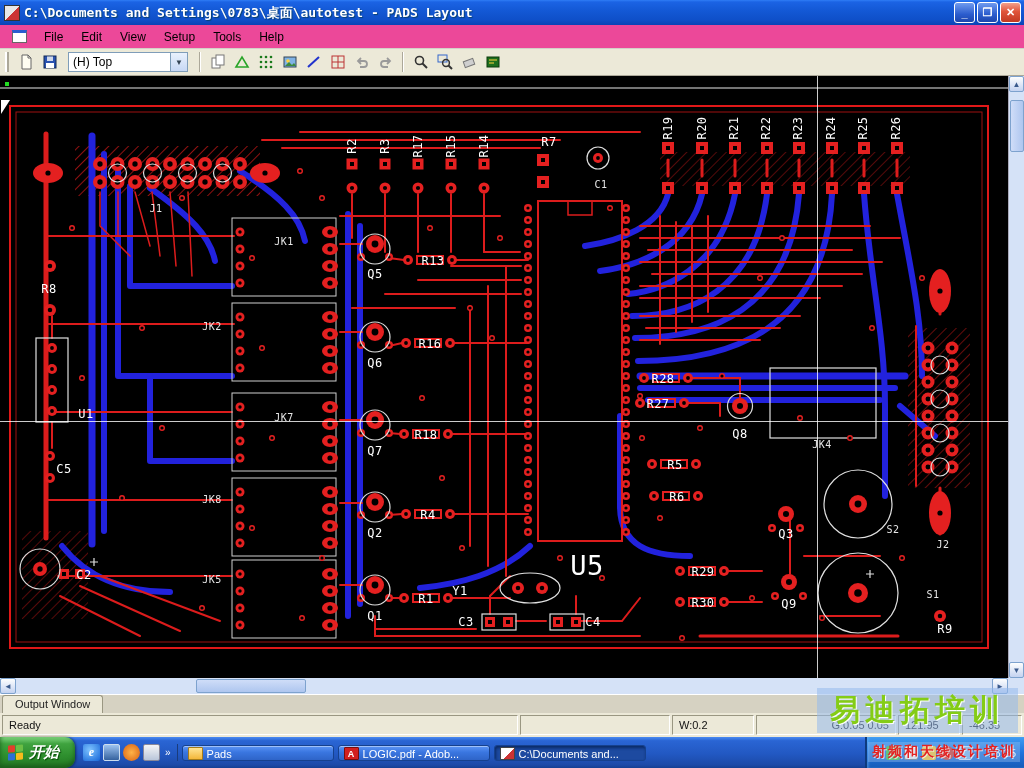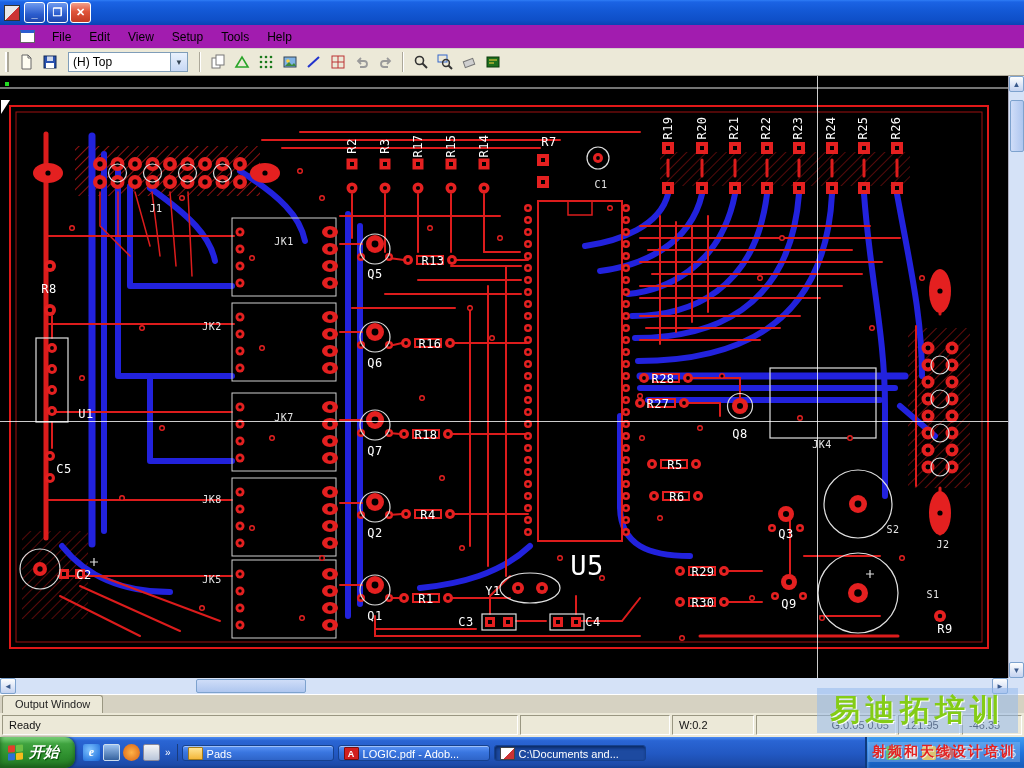--- a/index.html
+++ b/index.html
@@ -10,21 +10,21 @@
   .titlebar { height:25px; flex:0 0 25px; display:flex; align-items:center; padding:0 3px 0 4px;
     background:linear-gradient(180deg,#2f7df6 0%,#1b63e4 8%,#1459d6 40%,#0f4fc8 80%,#0a43b4 100%); }
   .title-icon { width:16px; height:16px; margin-right:4px; background:linear-gradient(135deg,#e8e8e8 50%,#c33 50%); border:1px solid #333; flex:0 0 16px; }
   .title-text { color:#fff; font:bold 13px "DejaVu Sans Mono",monospace; white-space:nowrap; overflow:hidden; text-overflow:ellipsis; flex:1; text-shadow:1px 1px 1px #0339; }
   .winbtns { display:flex; gap:2px; }
   .wbtn { width:21px; height:21px; border-radius:3px; border:1px solid #fff; color:#fff; font:bold 11px "Liberation Sans",sans-serif;
     display:flex; align-items:center; justify-content:center; background:linear-gradient(180deg,#6f9bef,#2b5ccd 60%,#1d46ad); cursor:default; }
   .wbtn.close { background:linear-gradient(180deg,#f2a08c,#e0543a 45%,#c23a22); }
 
   
-  .menubar { height:24px; flex:0 0 24px; background:#a21caf; border-bottom:1px solid #d4d0c8; display:flex; align-items:center; padding-left:20px; }
+  .menubar { height:24px; flex:0 0 24px; background:#ec4899; border-bottom:1px solid #d4d0c8; display:flex; align-items:center; padding-left:12px; }
   .mdi-icon { width:15px; height:13px; background:#fff; border:1px solid #666; border-top:3px solid #2a5cd0; margin-right:8px; }
   .mitem { padding:3px 9px; font-size:12px; color:#000; }
 
   
   .toolbar { height:27px; flex:0 0 27px; background:#ece9d8; border-bottom:1px solid #aca899; display:flex; align-items:center; padding:0 4px; gap:1px; }
   .tgrip { width:4px; height:20px; border-left:2px solid #fff; border-right:2px solid #aca899; margin:0 4px 0 1px; }
   .tbtn { width:23px; height:22px; border:1px solid transparent; background:transparent; display:flex; align-items:center; justify-content:center; }
   .tbtn svg { width:16px; height:16px; }
   .tsep { width:2px; height:20px; border-left:1px solid #aca899; border-right:1px solid #fff; margin:0 4px; }
   .combo { width:120px; height:20px; background:#fff; border:1px solid #7f9db9; display:flex; align-items:center; font-size:12px; padding-left:4px; margin:0 6px; }
@@ -107,20 +107,21 @@
   .wm2 { position:absolute; right:4px; top:742px; z-index:50; font:bold 14px "Liberation Sans",sans-serif; letter-spacing:2px;
     color:#e42222; background:rgba(170,200,240,.35); padding:1px 4px; text-shadow:1px 1px 0 #fffa; }
 </style>
 </head>
 <body>
 
 <div class="screen">
 
   <div class="titlebar">
     <div class="title-icon"></div>
+    <div class="title-text">C:\Documents and Settings\0783\桌面\autotest - PADS Layout</div>
     <div class="winbtns">
       <div class="wbtn">_</div>
       <div class="wbtn">❐</div>
       <div class="wbtn close">✕</div>
     </div>
   </div>
 
   <div class="menubar">
     <span class="mdi-icon"></span>
     <span class="mitem">File</span>
@@ -930,21 +931,21 @@
         <span class="lbl" style="left: 675px; top: 389px;">R5</span>
         <span class="lbl" style="left: 677px; top: 421px;">R6</span>
         <span class="lbl sm" style="left: 212px; top: 423px;">JK8</span>
         <span class="lbl" style="left: 375px; top: 457px;">Q2</span>
         <span class="lbl" style="left: 428px; top: 439px;">R4</span>
         <span class="lbl" style="left: 786px; top: 458px;">Q3</span>
         <span class="lbl sm" style="left: 893px; top: 453px;">S2</span>
         <span class="lbl" style="left: 84px; top: 499px;">C2</span>
         <span class="lbl sm" style="left: 212px; top: 503px;">JK5</span>
         <span class="lbl lg" style="left: 587px; top: 489px;">U5</span>
-        <span class="lbl" style="left: 493px; top: 515px;">Y1</span>
+        <span class="lbl" style="left: 460px; top: 515px;">Y1</span>
         <span class="lbl" style="left: 375px; top: 540px;">Q1</span>
         <span class="lbl" style="left: 426px; top: 523px;">R1</span>
         <span class="lbl" style="left: 703px; top: 496px;">R29</span>
         <span class="lbl" style="left: 703px; top: 527px;">R30</span>
         <span class="lbl" style="left: 789px; top: 528px;">Q9</span>
         <span class="lbl sm" style="left: 933px; top: 518px;">S1</span>
         <span class="lbl" style="left: 466px; top: 546px;">C3</span>
         <span class="lbl" style="left: 593px; top: 546px;">C4</span>
         <span class="lbl" style="left: 945px; top: 553px;">R9</span>
         <span class="lbl sm" style="left: 943px; top: 468px;">J2</span>

